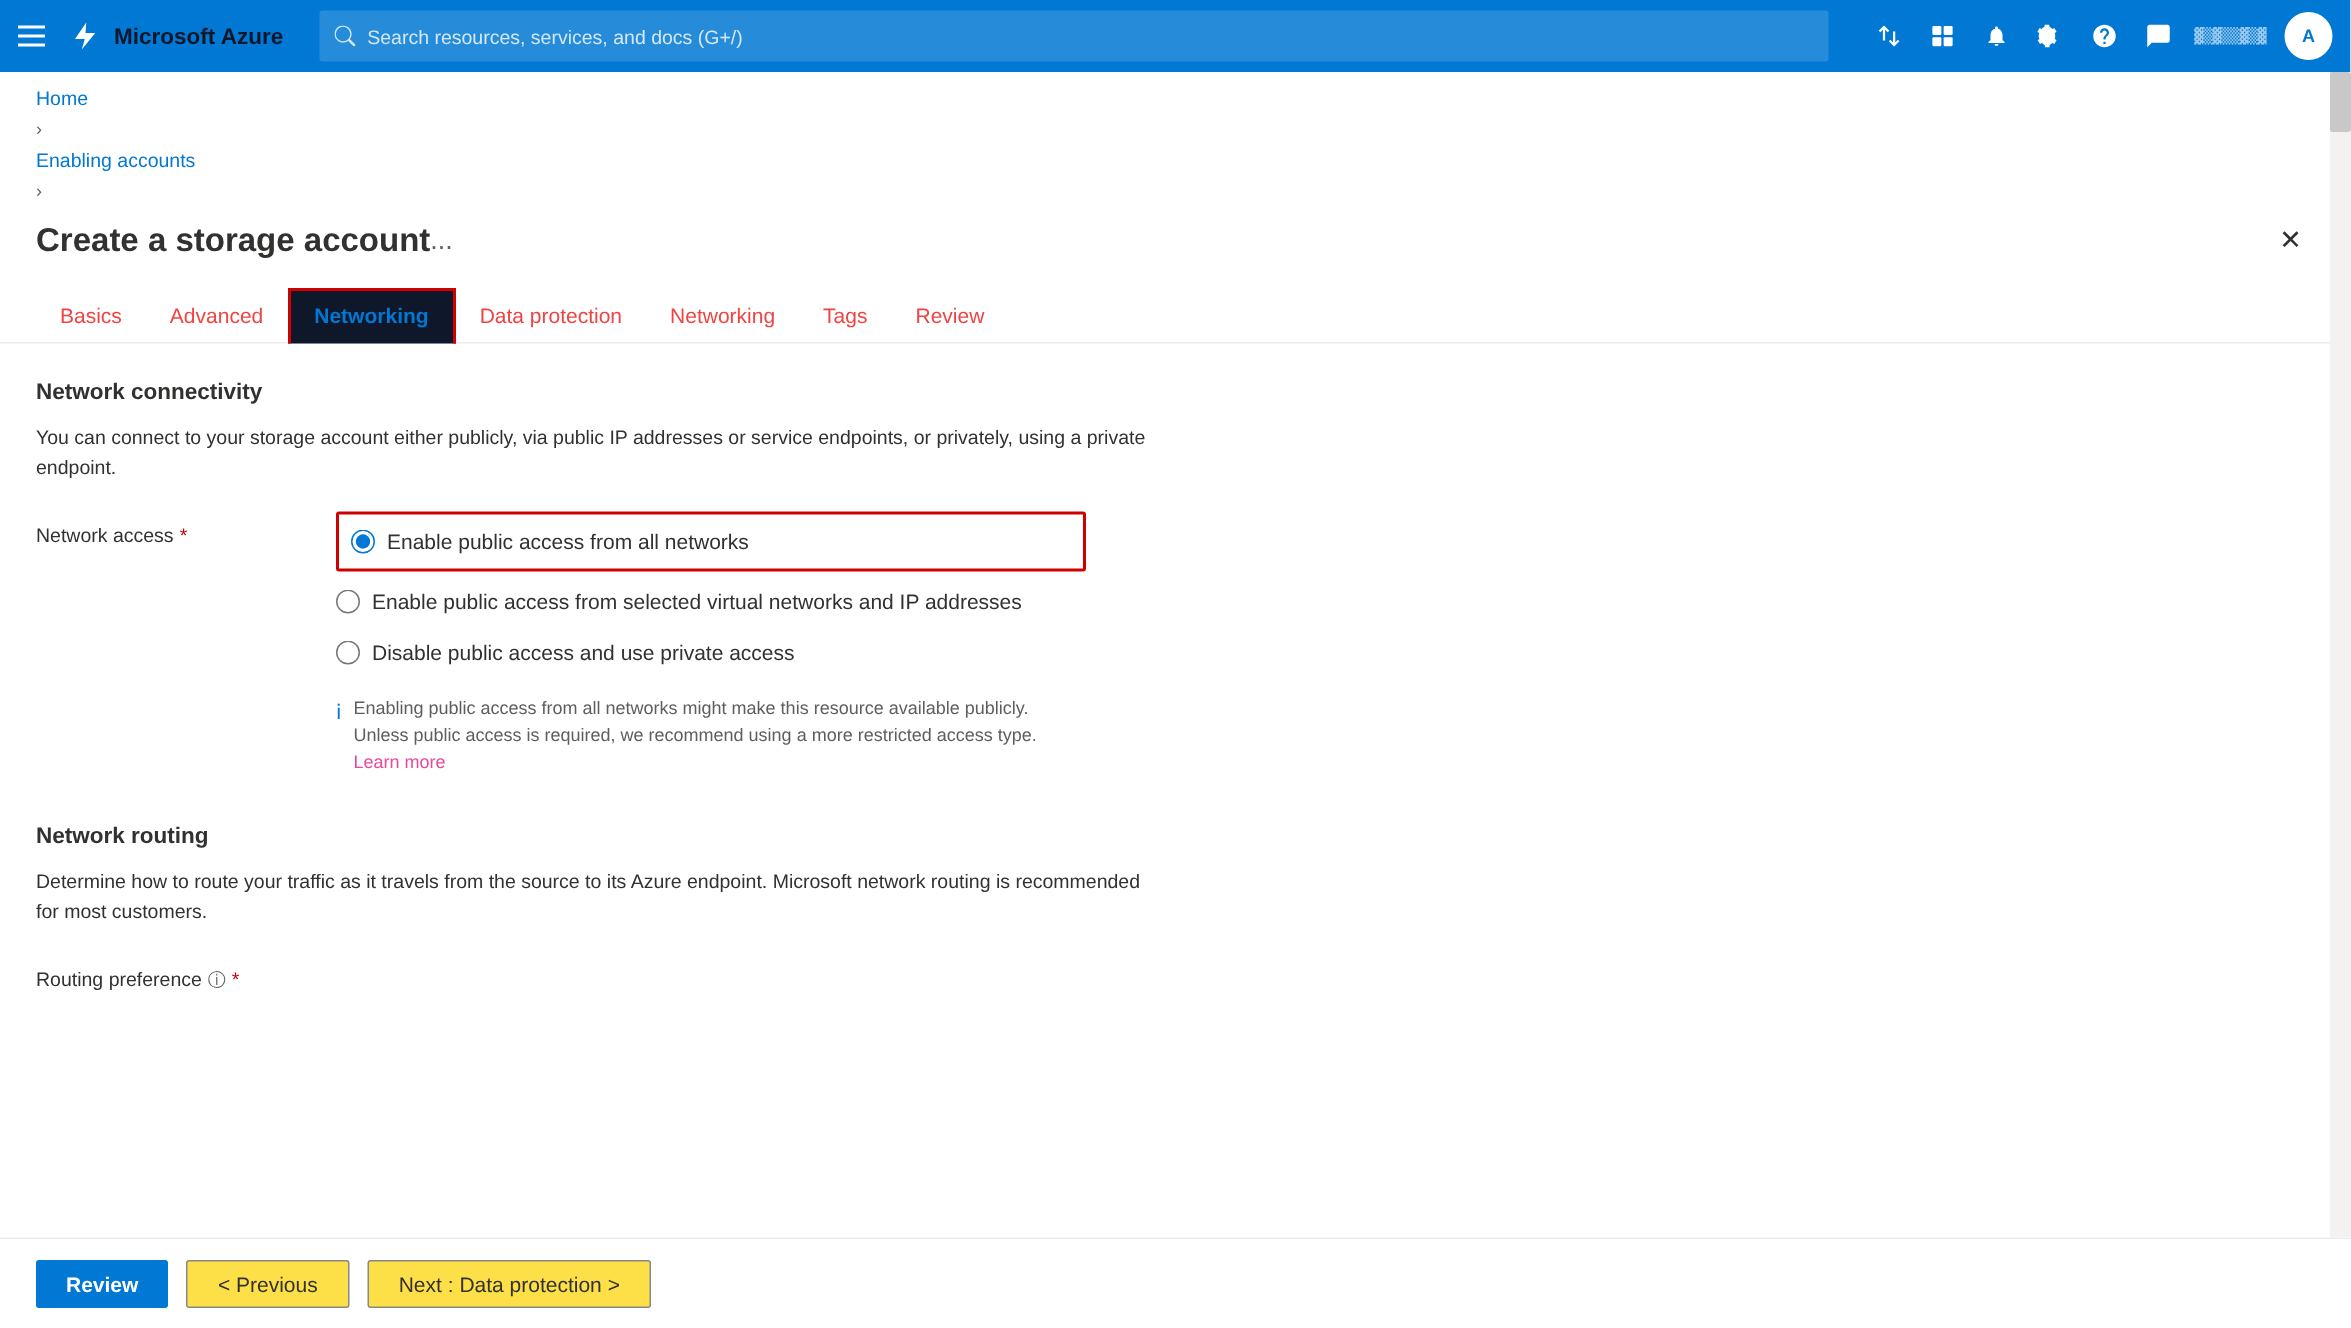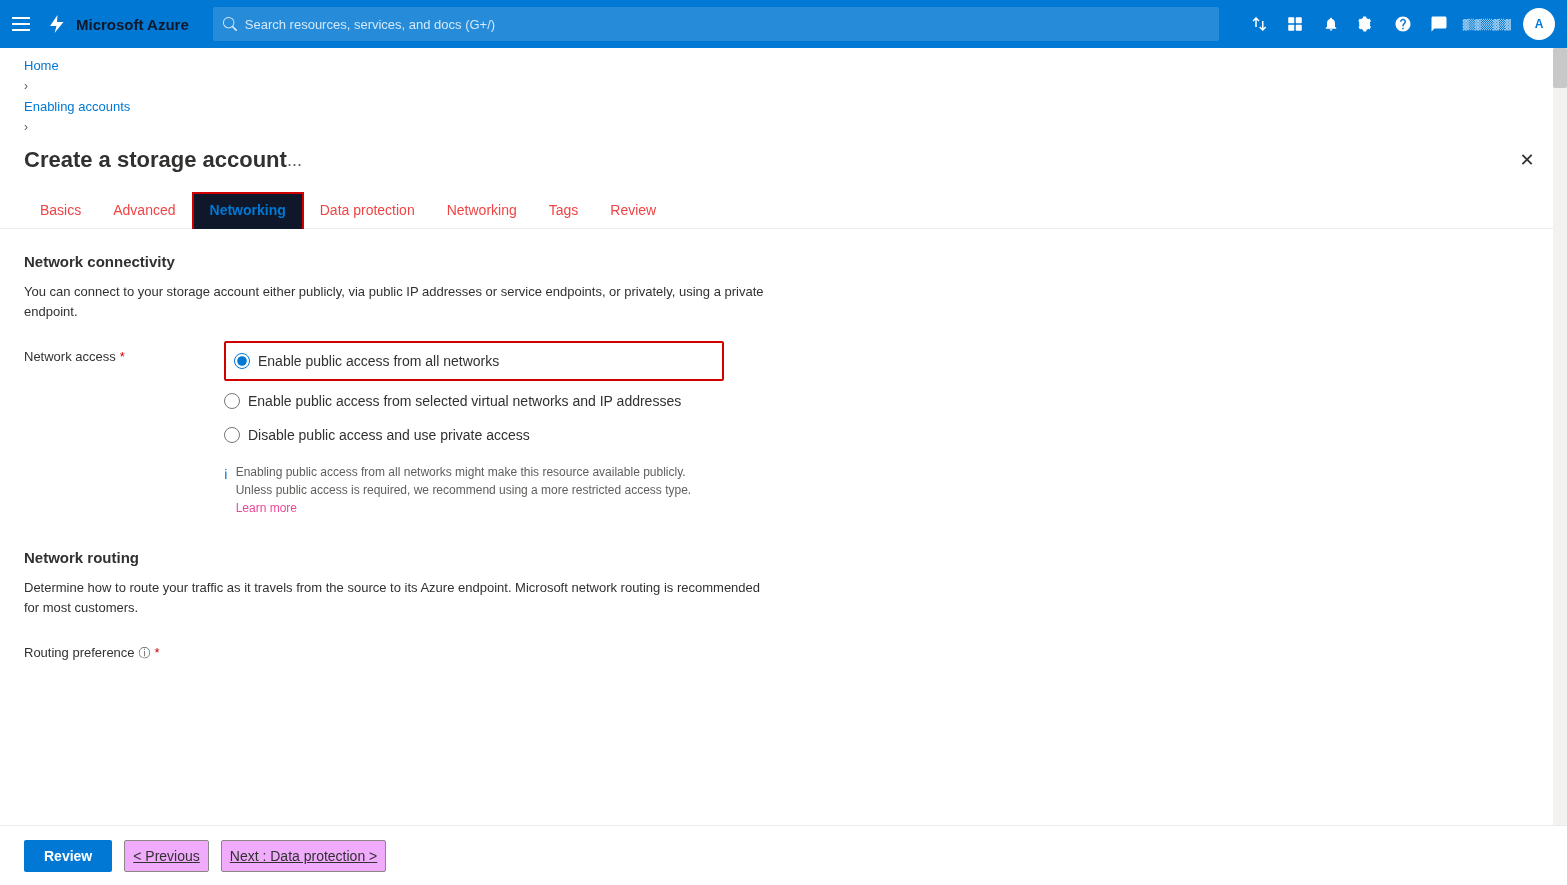--- a/index.html
+++ b/index.html
@@ -149,24 +149,23 @@
       display: flex; align-items: center;
       padding: 0 24px;
       gap: 12px;
     }
     .btn-primary {
       background: #0078d4; color: white; border: none;
       padding: 8px 20px; font-size: 14px; cursor: pointer;
       border-radius: 2px; font-weight: 600;
     }
     .btn-outline {
-      background: #f0abfc; color: #323130; border: 1px solid #8a8886;
-      padding: 7px 8px; font-size: 14px; cursor: pointer;
+      background: #fde047; color: #323130; border: 1px solid #8a8886;
+      padding: 7px 20px; font-size: 14px; cursor: pointer;
       border-radius: 2px;
-      text-decoration: underline;
     }
 
     
     .scrollbar-track {
       position: fixed; right: 0; top: 48px; bottom: 60px; width: 14px;
       background: #f3f2f1;
     }
     .scrollbar-thumb {
       position: absolute; top: 0; width: 14px; height: 40px;
       background: #c8c8c8; border-radius: 2px;

